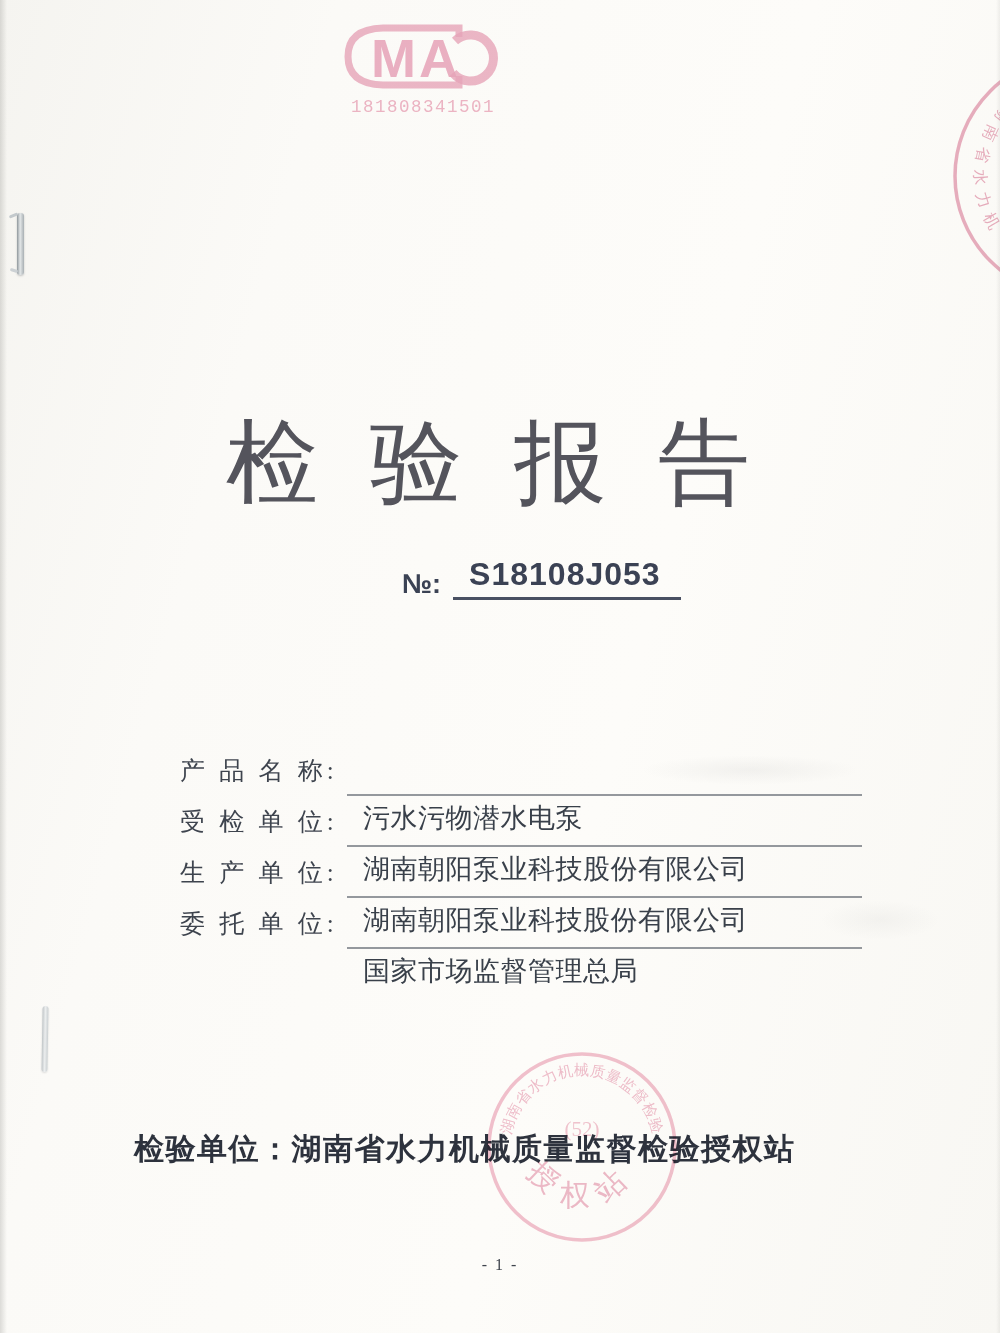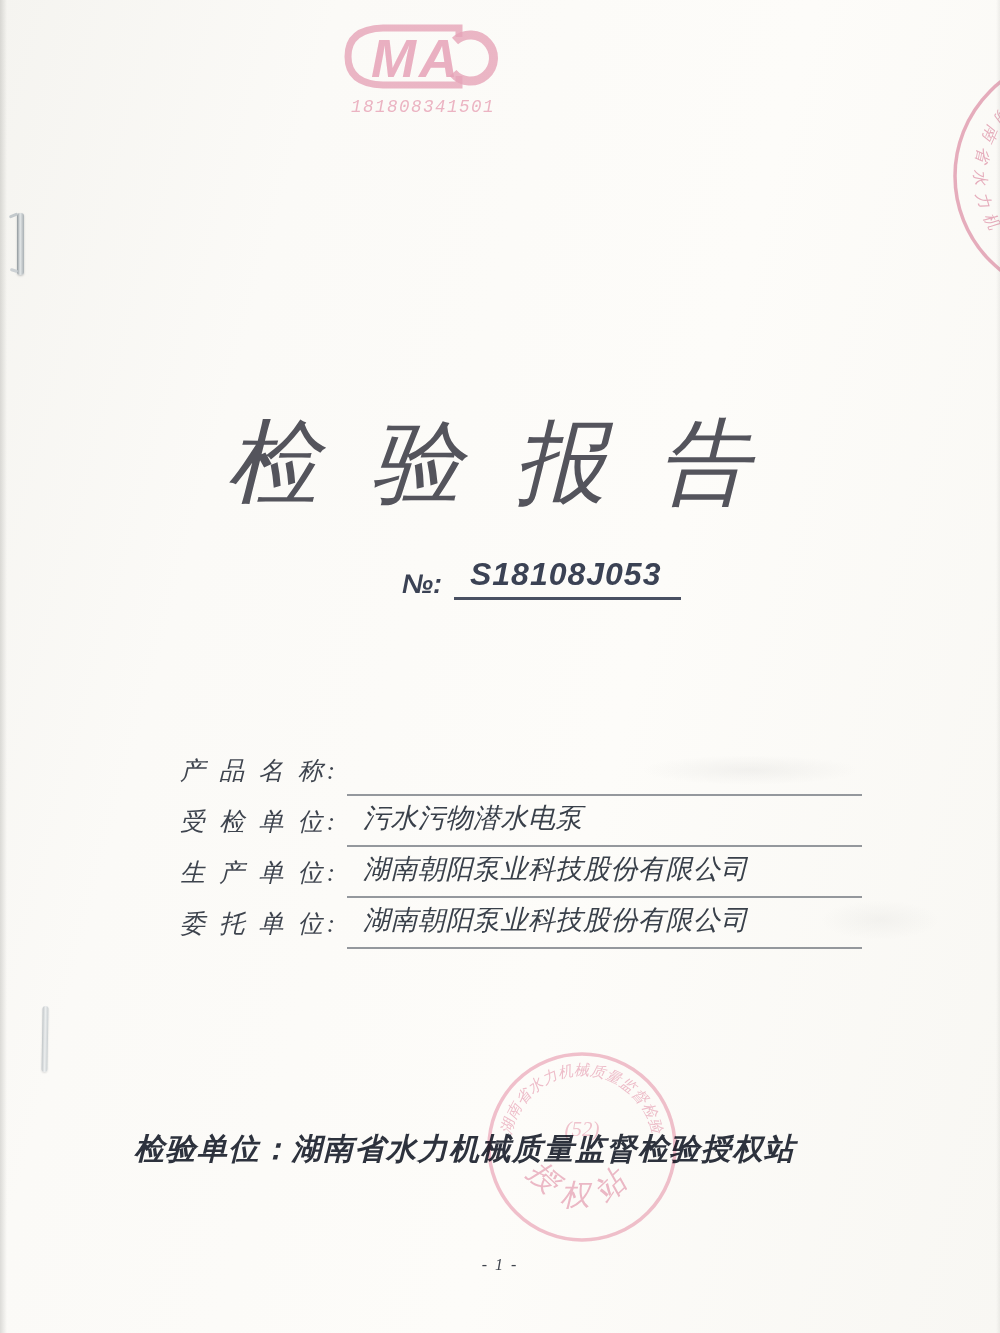--- a/index.html
+++ b/index.html
@@ -1,20 +1,19 @@
 <!DOCTYPE html>
 <html><head>
 <meta charset="utf-8">
 <style>
   html,body{margin:0;padding:0;background:#e9e8e4;}
   .page{
     position:relative;width:1000px;height:1333px;margin:0 auto;overflow:hidden;
     background:linear-gradient(105deg,#f5f4f0 0%,#fbfaf7 25%,#fdfcf9 60%,#f8f7f3 100%);
     font-family:"Liberation Sans","DejaVu Sans",sans-serif;
-    font-style:italic;
   }
   .page::before{content:"";position:absolute;left:0;top:0;bottom:0;width:7px;
     background:linear-gradient(to right,rgba(110,110,105,.22),rgba(110,110,105,0));}
   .page::after{content:"";position:absolute;right:0;top:0;bottom:0;width:4px;
     background:linear-gradient(to left,rgba(120,120,115,.10),rgba(120,120,115,0));}
 
   
   .staple{position:absolute;border-radius:3px;}
   .staple-1{left:17px;top:213px;width:7px;height:62px;
     background:linear-gradient(to right,#8f979c,#e3e7e8 45%,#a8afb3);
@@ -112,20 +111,21 @@
       <span class="field-value">湖南朝阳泵业科技股份有限公司</span>
       <span class="field-line"></span>
     </div>
     <div class="field-row">
       <span class="field-label">生 产 单 位:</span>
       <span class="field-value">湖南朝阳泵业科技股份有限公司</span>
       <span class="field-line"></span>
     </div>
     <div class="field-row">
       <span class="field-label">委 托 单 位:</span>
+      <span class="field-value">国家市场监督管理总局</span>
       <span class="field-line"></span>
     </div>
   </div>
 
   <div class="issuer-line">
     <span>检验单位：</span><span>湖南省水力机械质量监督检验授权站</span>
   </div>
 
   <svg class="seal-stamp" viewBox="0 0 206 206" xmlns="http://www.w3.org/2000/svg">
     <defs>

